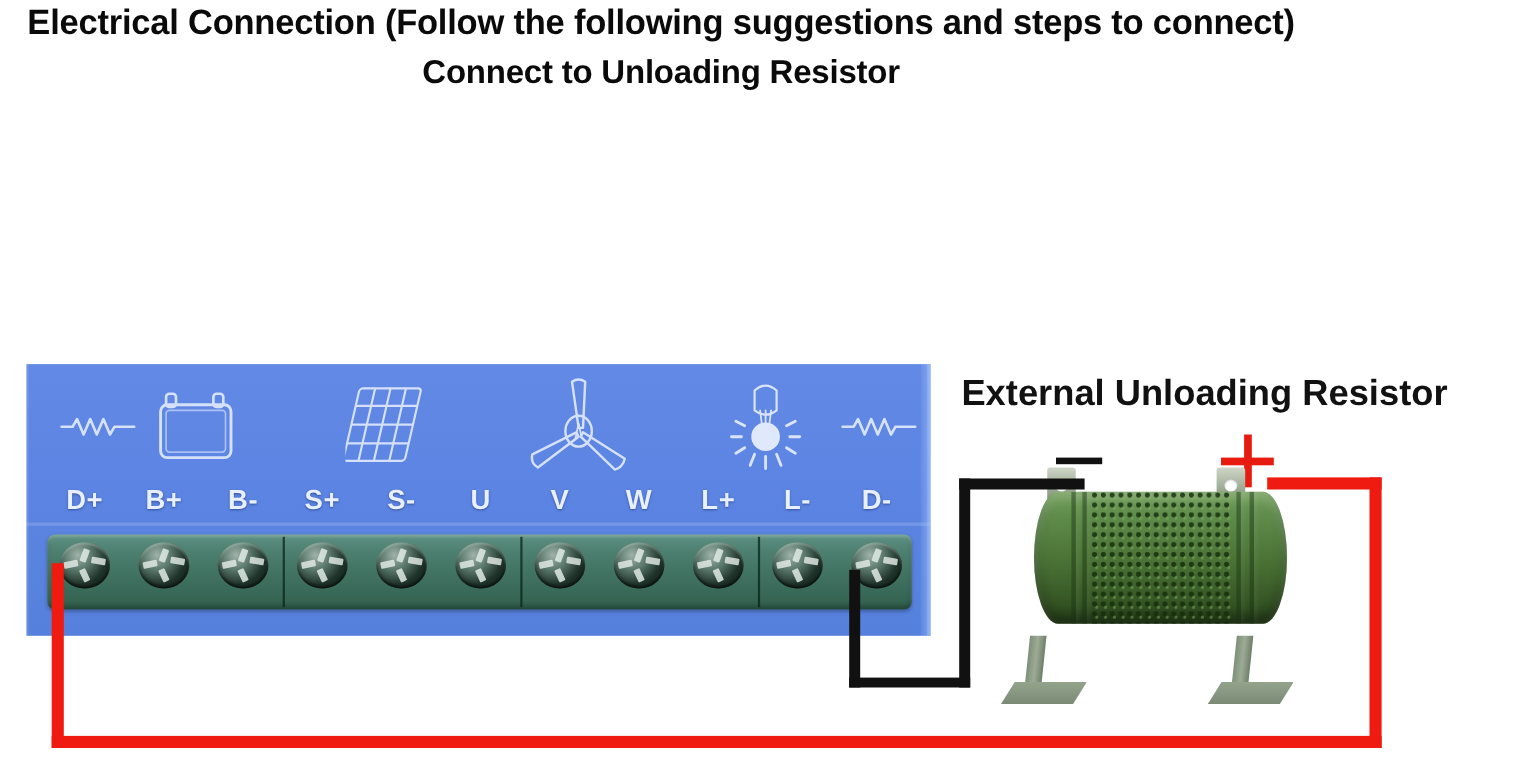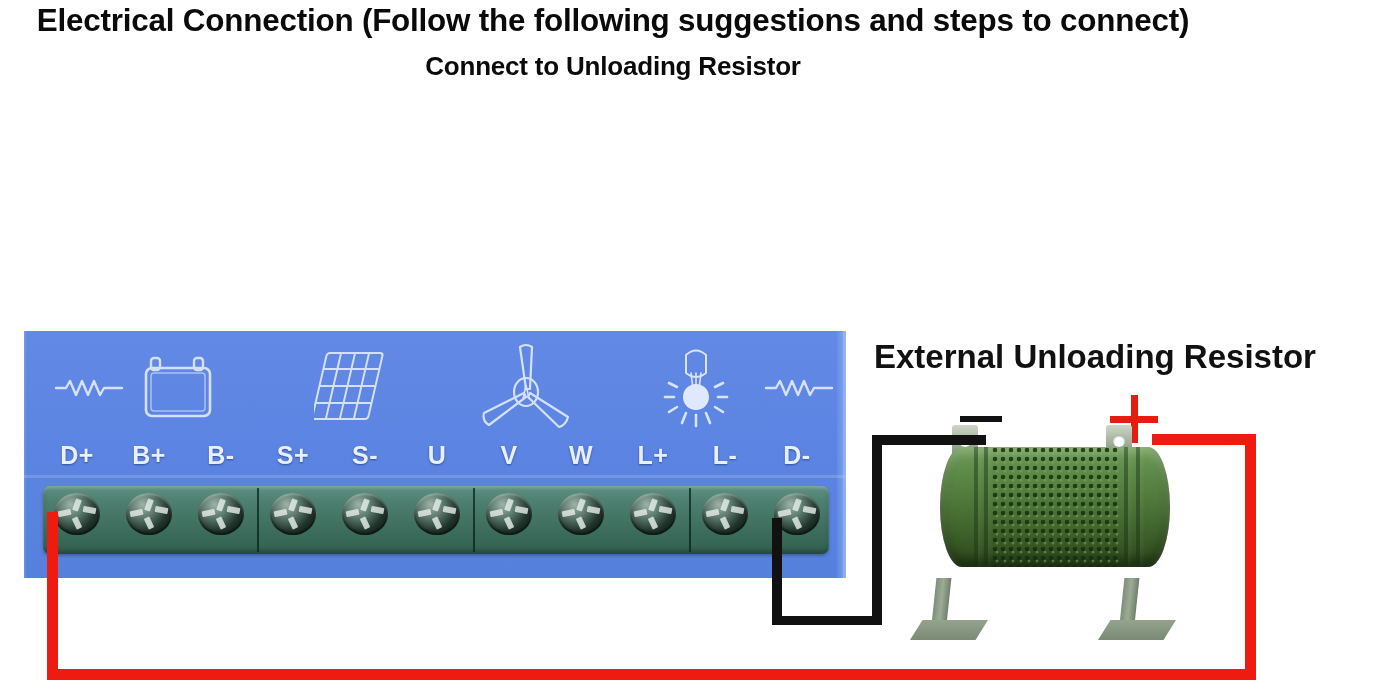--- a/index.html
+++ b/index.html
@@ -15,36 +15,35 @@
     font-family: "Liberation Sans", sans-serif;
     color: #000;
   }
 
   
   #heading-block {
     position: absolute;
     left: 0; top: 0;
     width: 1202px;
     text-align: center;
-    margin-left: 12px;
   }
   .head-line {
     font-weight: bold;
     color: #0a0a0a;
     letter-spacing: -0.2px;
     white-space: nowrap;
   }
   #head-line-1 {
     font-size: 32px;
     line-height: 37px;
     margin-top: 2px;
     transform: scaleX(0.98);
   }
   #head-line-2 {
-    font-size: 26px;
+    font-size: 30px;
     line-height: 38px;
     margin-top: 8px;
   }
   #head-line-3 {
     font-size: 31px;
     line-height: 38px;
     margin-top: 10px;
   }
 
   

